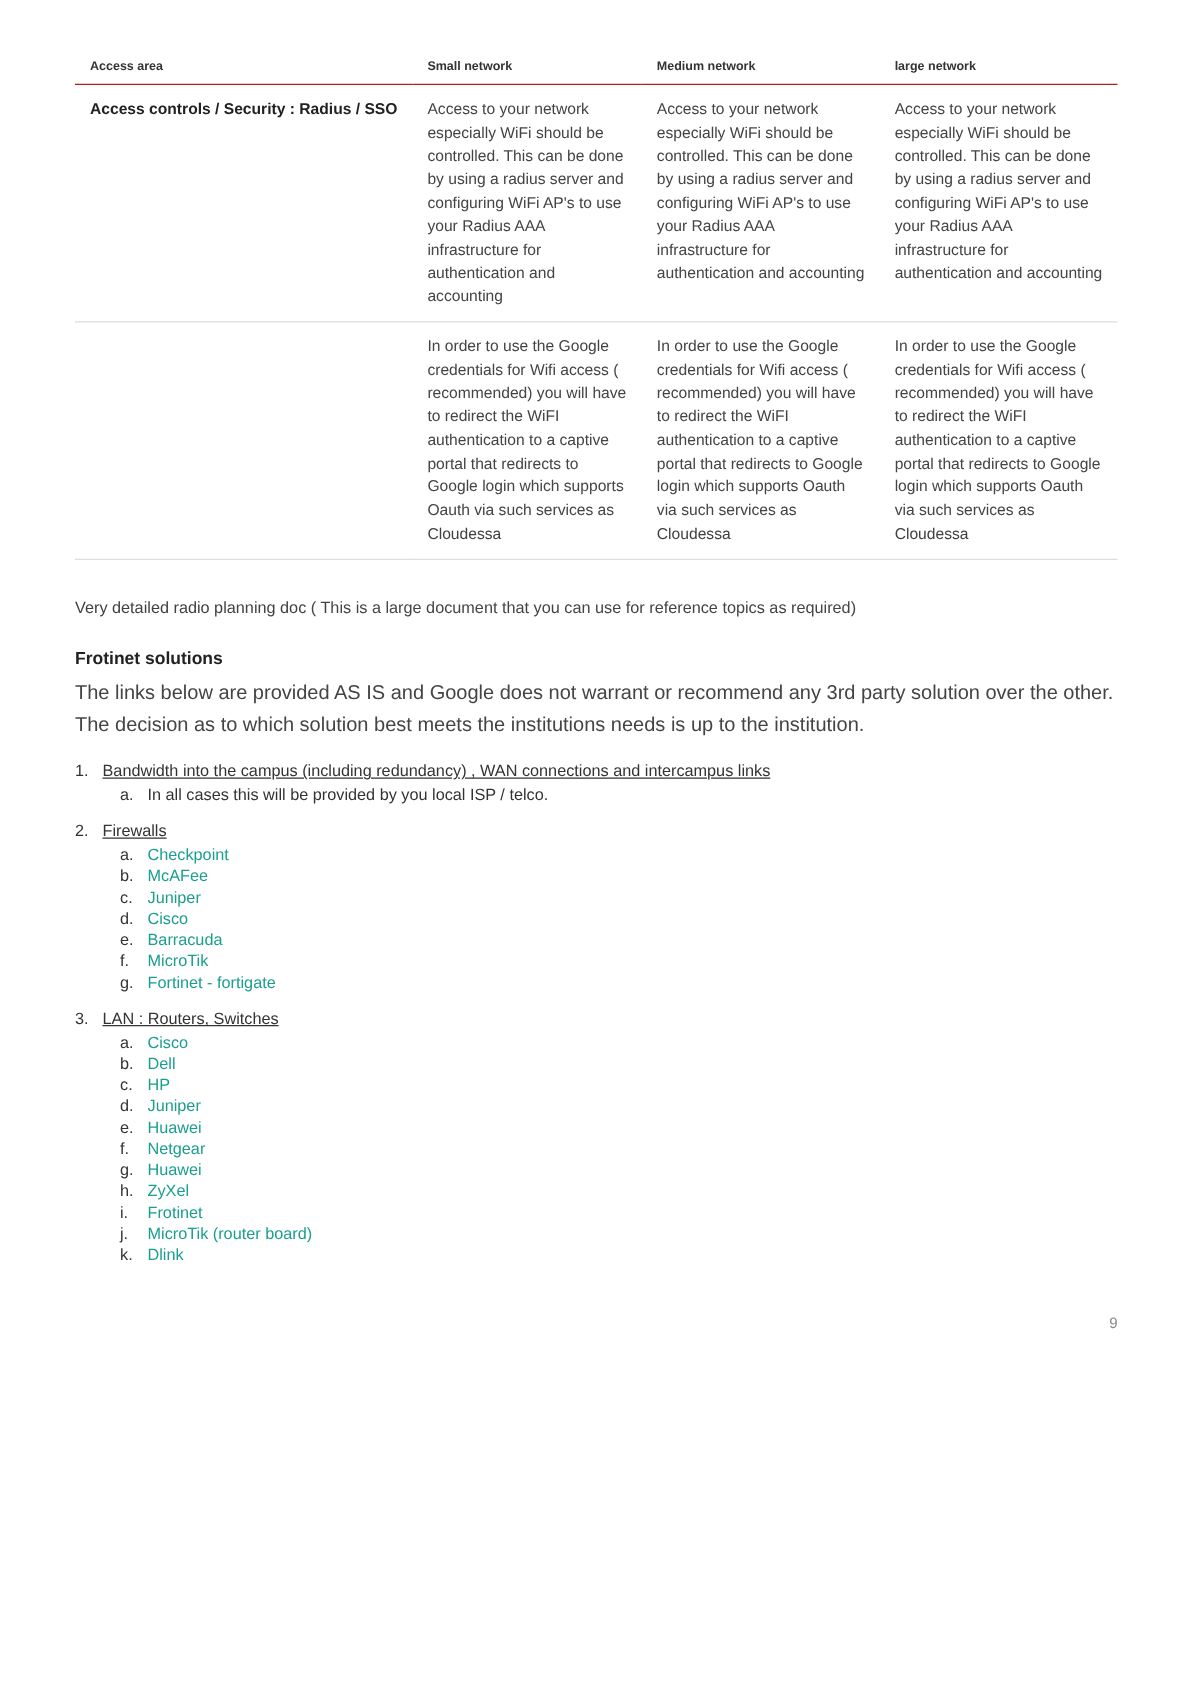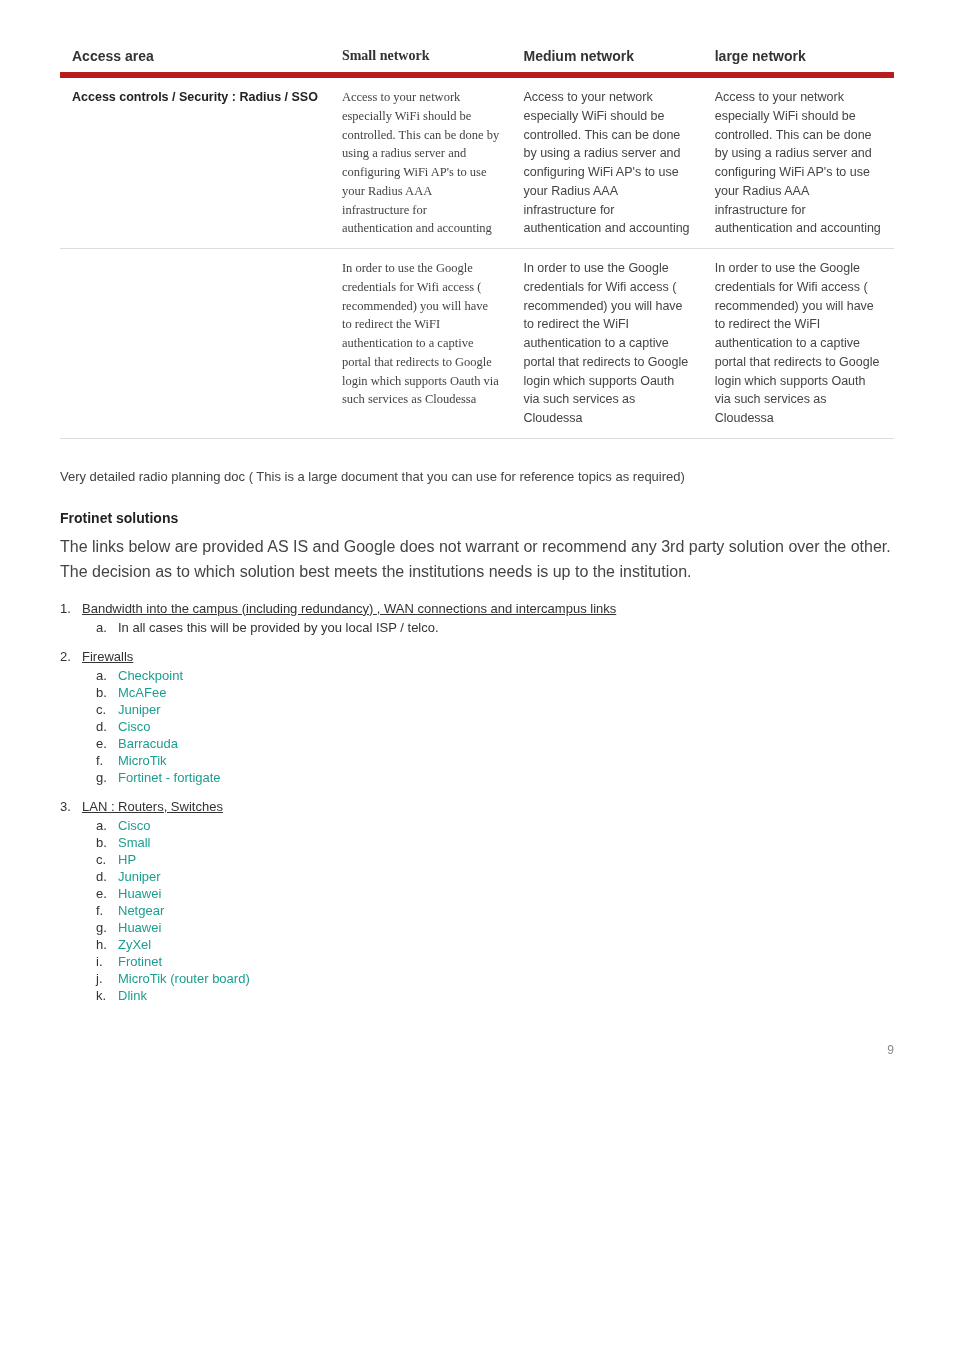--- a/index.html
+++ b/index.html
@@ -17,41 +17,41 @@
     .main-table {
       width: 100%;
       border-collapse: collapse;
       margin-bottom: 28px;
       font-size: 12.5px;
     }
     .main-table th {
       text-align: left;
       font-weight: 600;
       padding: 8px 12px;
-      border-bottom: 6px solid #b91c1c;
-      color: #333;
-      font-size: 14px;
+      border-bottom: 1px solid #b91c1c;
+      color: #333;
+      font-size: 10px;
     }
     .main-table td {
       padding: 10px 12px;
       vertical-align: top;
       border-bottom: 1px solid #ddd;
       color: #444;
       line-height: 1.5;
     }
     .main-table tr:first-child td {
       border-top: 1px solid #ddd;
     }
     .main-table .row-header {
       font-weight: 700;
       color: #222;
       white-space: nowrap;
     }
     .col-access { width: 110px; }
-    .col-small { width: 220px; font-family: Liberation Serif, serif; }
+    .col-small { width: 220px; }
     .col-medium { width: 230px; }
     .col-large { width: 230px; }
 
     .link-blue { color: #404040; text-decoration: none; }
     .link-teal { color: #1a9e8f; text-decoration: none; }
 
     
     .ref-link {
       margin-bottom: 22px;
       line-height: 1.6;
@@ -226,21 +226,21 @@
         <span class="list-num-span">3.</span>
         <span class="list-label">LAN : Routers, Switches</span>
       </div>
       <ol class="sub-list">
         <li>
           <span class="sub-letter">a.</span>
           <a href="#" class="link-teal">Cisco</a>
         </li>
         <li>
           <span class="sub-letter">b.</span>
-          <a href="#" class="link-teal">Small</a>
+          <a href="#" class="link-teal">Dell</a>
         </li>
         <li>
           <span class="sub-letter">c.</span>
           <a href="#" class="link-teal">HP</a>
         </li>
         <li>
           <span class="sub-letter">d.</span>
           <a href="#" class="link-teal">Juniper</a>
         </li>
         <li>

